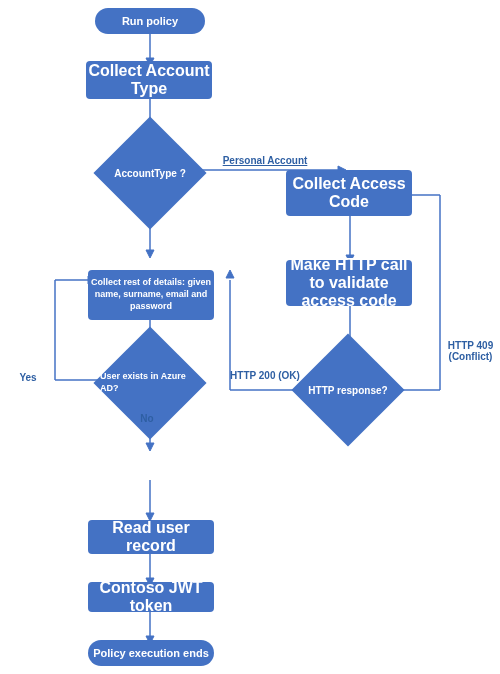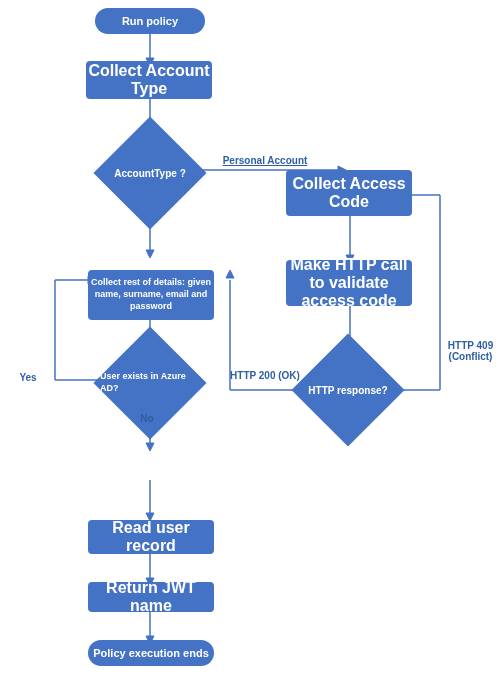--- a/index.html
+++ b/index.html
@@ -177,21 +177,21 @@
   <div class="label-text" style="left:132px;top:413px;width:30px;">
     <span>No</span>
   </div>
 
 
   <div class="rect" style="left:88px;top:520px;width:126px;height:34px;">
     <span>Read user record</span>
   </div>
 
   <div class="rect" style="left:88px;top:582px;width:126px;height:30px;">
-    <span>Return JWT name</span>
+    <span>Contoso JWT token</span>
   </div>
 
   <div class="pill" style="left:88px;top:640px;width:126px;height:26px;">
     <span>Policy execution ends</span>
   </div>
 
   <div class="rect" style="left:286px;top:260px;width:126px;height:46px;">
     <span>Make HTTP call to validate access code</span>
   </div>
 

